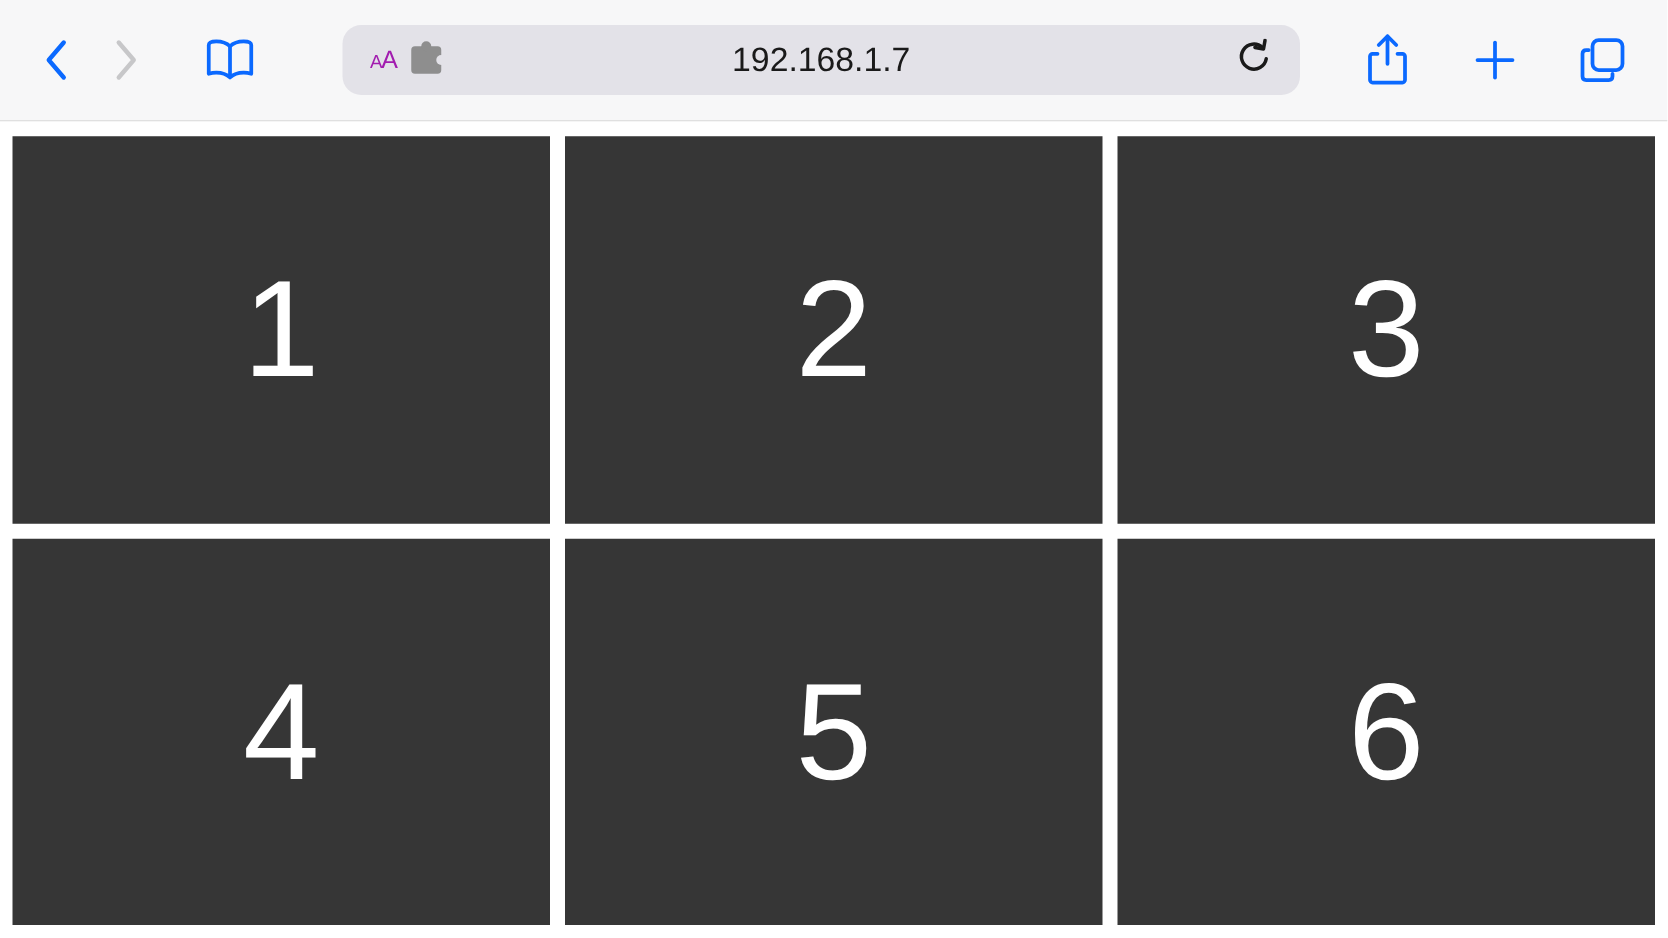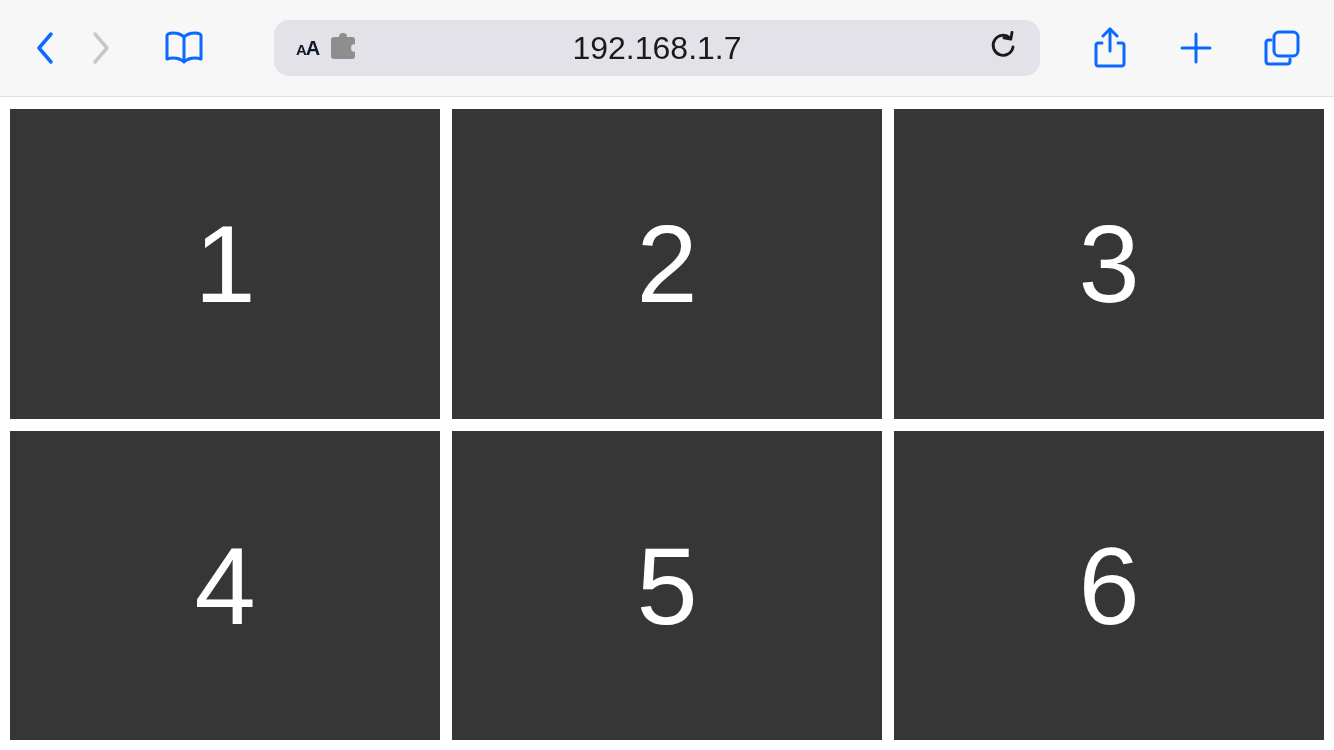--- a/index.html
+++ b/index.html
@@ -62,22 +62,22 @@
       margin-right: 8px;
       position: relative;
     }
     .address-left {
       display: flex;
       align-items: center;
       gap: 12px;
     }
     .aa-label {
       font-size: 20px;
-      font-weight: 700;
-      color: #0f172a;
+      font-weight: 400;
+      color: #a21caf;
       letter-spacing: -1px;
     }
     .aa-label .small-a {
       font-size: 15px;
     }
     .puzzle-icon {
       width: 24px;
       height: 22px;
       background: #8e8e8e;
       border-radius: 3px;
@@ -100,21 +100,21 @@
       height: 8px;
       background: #e3e2e8;
       border-radius: 50%;
       top: 7px;
       right: -4px;
     }
     .url-text {
       position: absolute;
       left: 50%;
       transform: translateX(-50%);
-      font-size: 32px;
+      font-size: 27px;
       color: #1a1a1a;
       font-weight: 400;
     }
     .reload-wrapper {
       margin-left: auto;
     }
     .content {
       padding: 12px 10px 10px 10px;
       height: calc(100% - 97px);
     }

